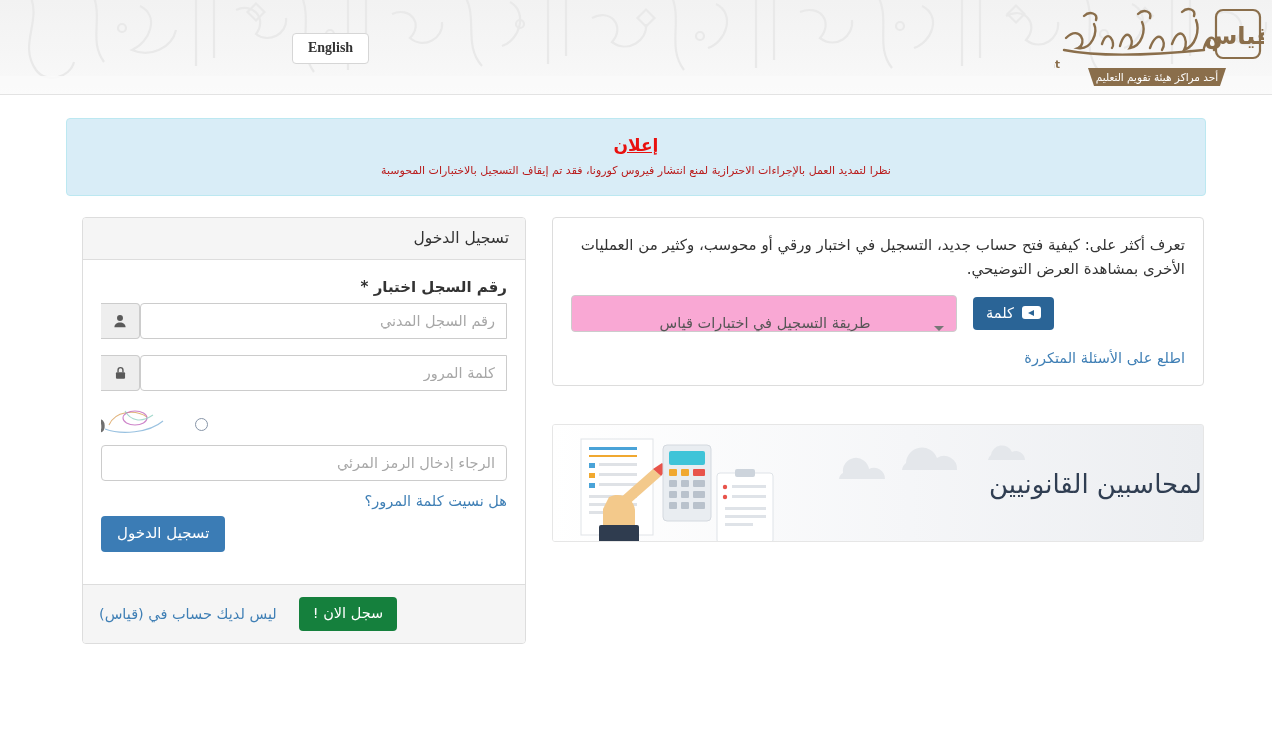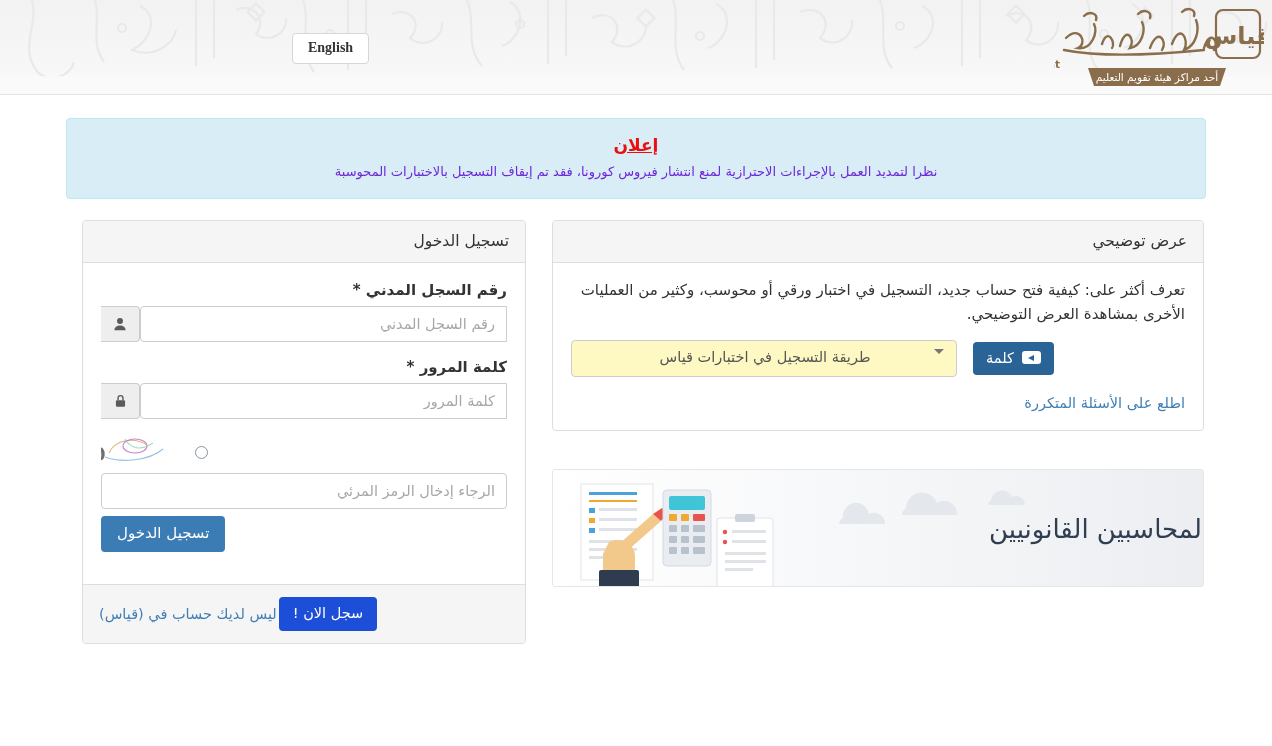--- a/index.html
+++ b/index.html
@@ -73,22 +73,22 @@
   }
   .alert-title {
     color: #e8110f;
     font-weight: 700;
     font-size: 17px;
     text-decoration: underline;
     margin-bottom: 7px;
     line-height: 1.3;
   }
   .alert-body {
-    font-size: 13px;
-    color: #6d28d9;
+    font-size: 11px;
+    color: #b91c1c;
     line-height: 1.4;
   }
 
   
   .row {
     display: flex;
     flex-direction: row-reverse;
     gap: 26px;
     margin-top: 21px;
     align-items: flex-start;
@@ -111,21 +111,21 @@
   }
   .panel-body { padding: 16px 18px 18px; }
   .panel-footer {
     background: #f5f5f5;
     border-top: 1px solid #dddddd;
     border-radius: 0 0 3px 3px;
     padding: 12px 16px;
     display: flex;
     flex-direction: row-reverse;
     align-items: center;
-    gap: 2px;
+    gap: 22px;
   }
 
   
   .form-label {
     display: block;
     font-size: 15px;
     font-weight: 700;
     color: #333333;
     margin: 2px 0 7px;
   }
@@ -202,21 +202,21 @@
     font-family: inherit;
     line-height: 1;
   }
   .btn-primary {
     background: #3b7cb5;
     color: #ffffff;
     font-size: 15px;
     padding: 10px 16px 11px;
   }
   .btn-warning {
-    background: #1d4ed8;
+    background: #15803d;
     color: #ffffff;
     font-size: 14.5px;
     padding: 9px 14px 10px;
   }
   .login-btn-row {
     display: flex;
     flex-direction: row-reverse;
     margin-top: 7px;
     margin-bottom: 14px;
   }
@@ -239,25 +239,25 @@
     align-items: center;
     gap: 16px;
     margin-bottom: 16px;
   }
   .demo-select {
     position: relative;
     width: 386px;
     height: 37px;
     border: 1px solid #cccccc;
     border-radius: 4px;
-    background: #fef9c3;
-    display: flex;
-    flex-direction: row-reverse;
-    align-items: flex-start;
-    padding: 8px 12px;
+    background: #f9a8d4;
+    display: flex;
+    flex-direction: row-reverse;
+    align-items: flex-end;
+    padding: 0 12px;
     font-size: 14.5px;
     color: #555555;
     cursor: pointer;
   }
   .demo-select .sel-label {
     flex: 1;
     text-align: center;
     padding-left: 12px;
   }
   .caret {
@@ -410,32 +410,31 @@
     </section>
 
     <div class="row">
 
       <div class="col-login">
         <section class="panel">
           <div class="panel-heading">تسجيل الدخول</div>
 
           <div class="panel-body">
 
-            <label class="form-label">رقم السجل المدني *</label>
+            <label class="form-label">رقم السجل اختبار *</label>
             <div class="input-group">
               <span class="input-addon">
                 <svg width="14" height="14" viewBox="0 0 16 16" fill="#5a5a5a">
                   <circle cx="8" cy="4.6" r="3.4"></circle>
                   <path d="M1.6 15.2c0-3.6 2.9-5.6 6.4-5.6s6.4 2 6.4 5.6z"></path>
                 </svg>
               </span>
               <input class="form-control" type="text" placeholder="رقم السجل المدني" style="">
             </div>
 
-            <label class="form-label">كلمة المرور *</label>
             <div class="input-group">
               <span class="input-addon">
                 <svg width="13" height="14" viewBox="0 0 14 16" fill="#5a5a5a">
                   <path d="M3.4 7V4.6a3.6 3.6 0 0 1 7.2 0V7h-1.6V4.6a2 2 0 0 0-4 0V7z"></path>
                   <rect x="1.8" y="7" width="10.4" height="7.6" rx="1.2"></rect>
                 </svg>
               </span>
               <input class="form-control" type="password" placeholder="كلمة المرور" style="">
             </div>
 
@@ -447,36 +446,36 @@
                   <ellipse cx="34" cy="9" rx="12" ry="7" stroke="#c46fc0" opacity=".85"></ellipse>
                   <path d="M24 2 C 30 12, 40 14, 52 6" stroke="#8fd0c0" opacity=".8"></path>
                 </g>
                 <text x="5" y="23" font-family="'DejaVu Sans','Liberation Sans',sans-serif" font-size="18" font-weight="700" fill="#6f6f6f" transform="rotate(-4 5 23)">9370</text>
               </svg>
               <button class="captcha-refresh"></button>
             </div>
 
             <input class="form-control solo" type="text" style="width: 100%;" placeholder="الرجاء إدخال الرمز المرئي">
 
+            <a class="forgot-link" href="#">هل نسيت كلمة المرور؟</a>
 
             <div class="login-btn-row">
               <button class="btn btn-primary">تسجيل الدخول</button>
             </div>
           </div>
 
           <div class="panel-footer">
             <span class="footer-note">ليس لديك حساب في (قياس)</span>
             <button class="btn btn-warning">سجل الان !</button>
           </div>
         </section>
       </div>
 
       <div class="col-demo">
         <section class="panel">
-          <div class="panel-heading">عرض توضيحي</div>
           <div class="panel-body">
             <p class="demo-text">تعرف أكثر على: كيفية فتح حساب جديد، التسجيل في اختبار ورقي أو محوسب، وكثير من العمليات الأخرى بمشاهدة العرض التوضيحي.</p>
 
             <div class="demo-controls">
               <div class="demo-select">
                 <span class="sel-label">طريقة التسجيل في اختبارات قياس</span>
                 <span class="caret"></span>
               </div>
               <button class="btn-play">
                 <span>كلمة</span>

